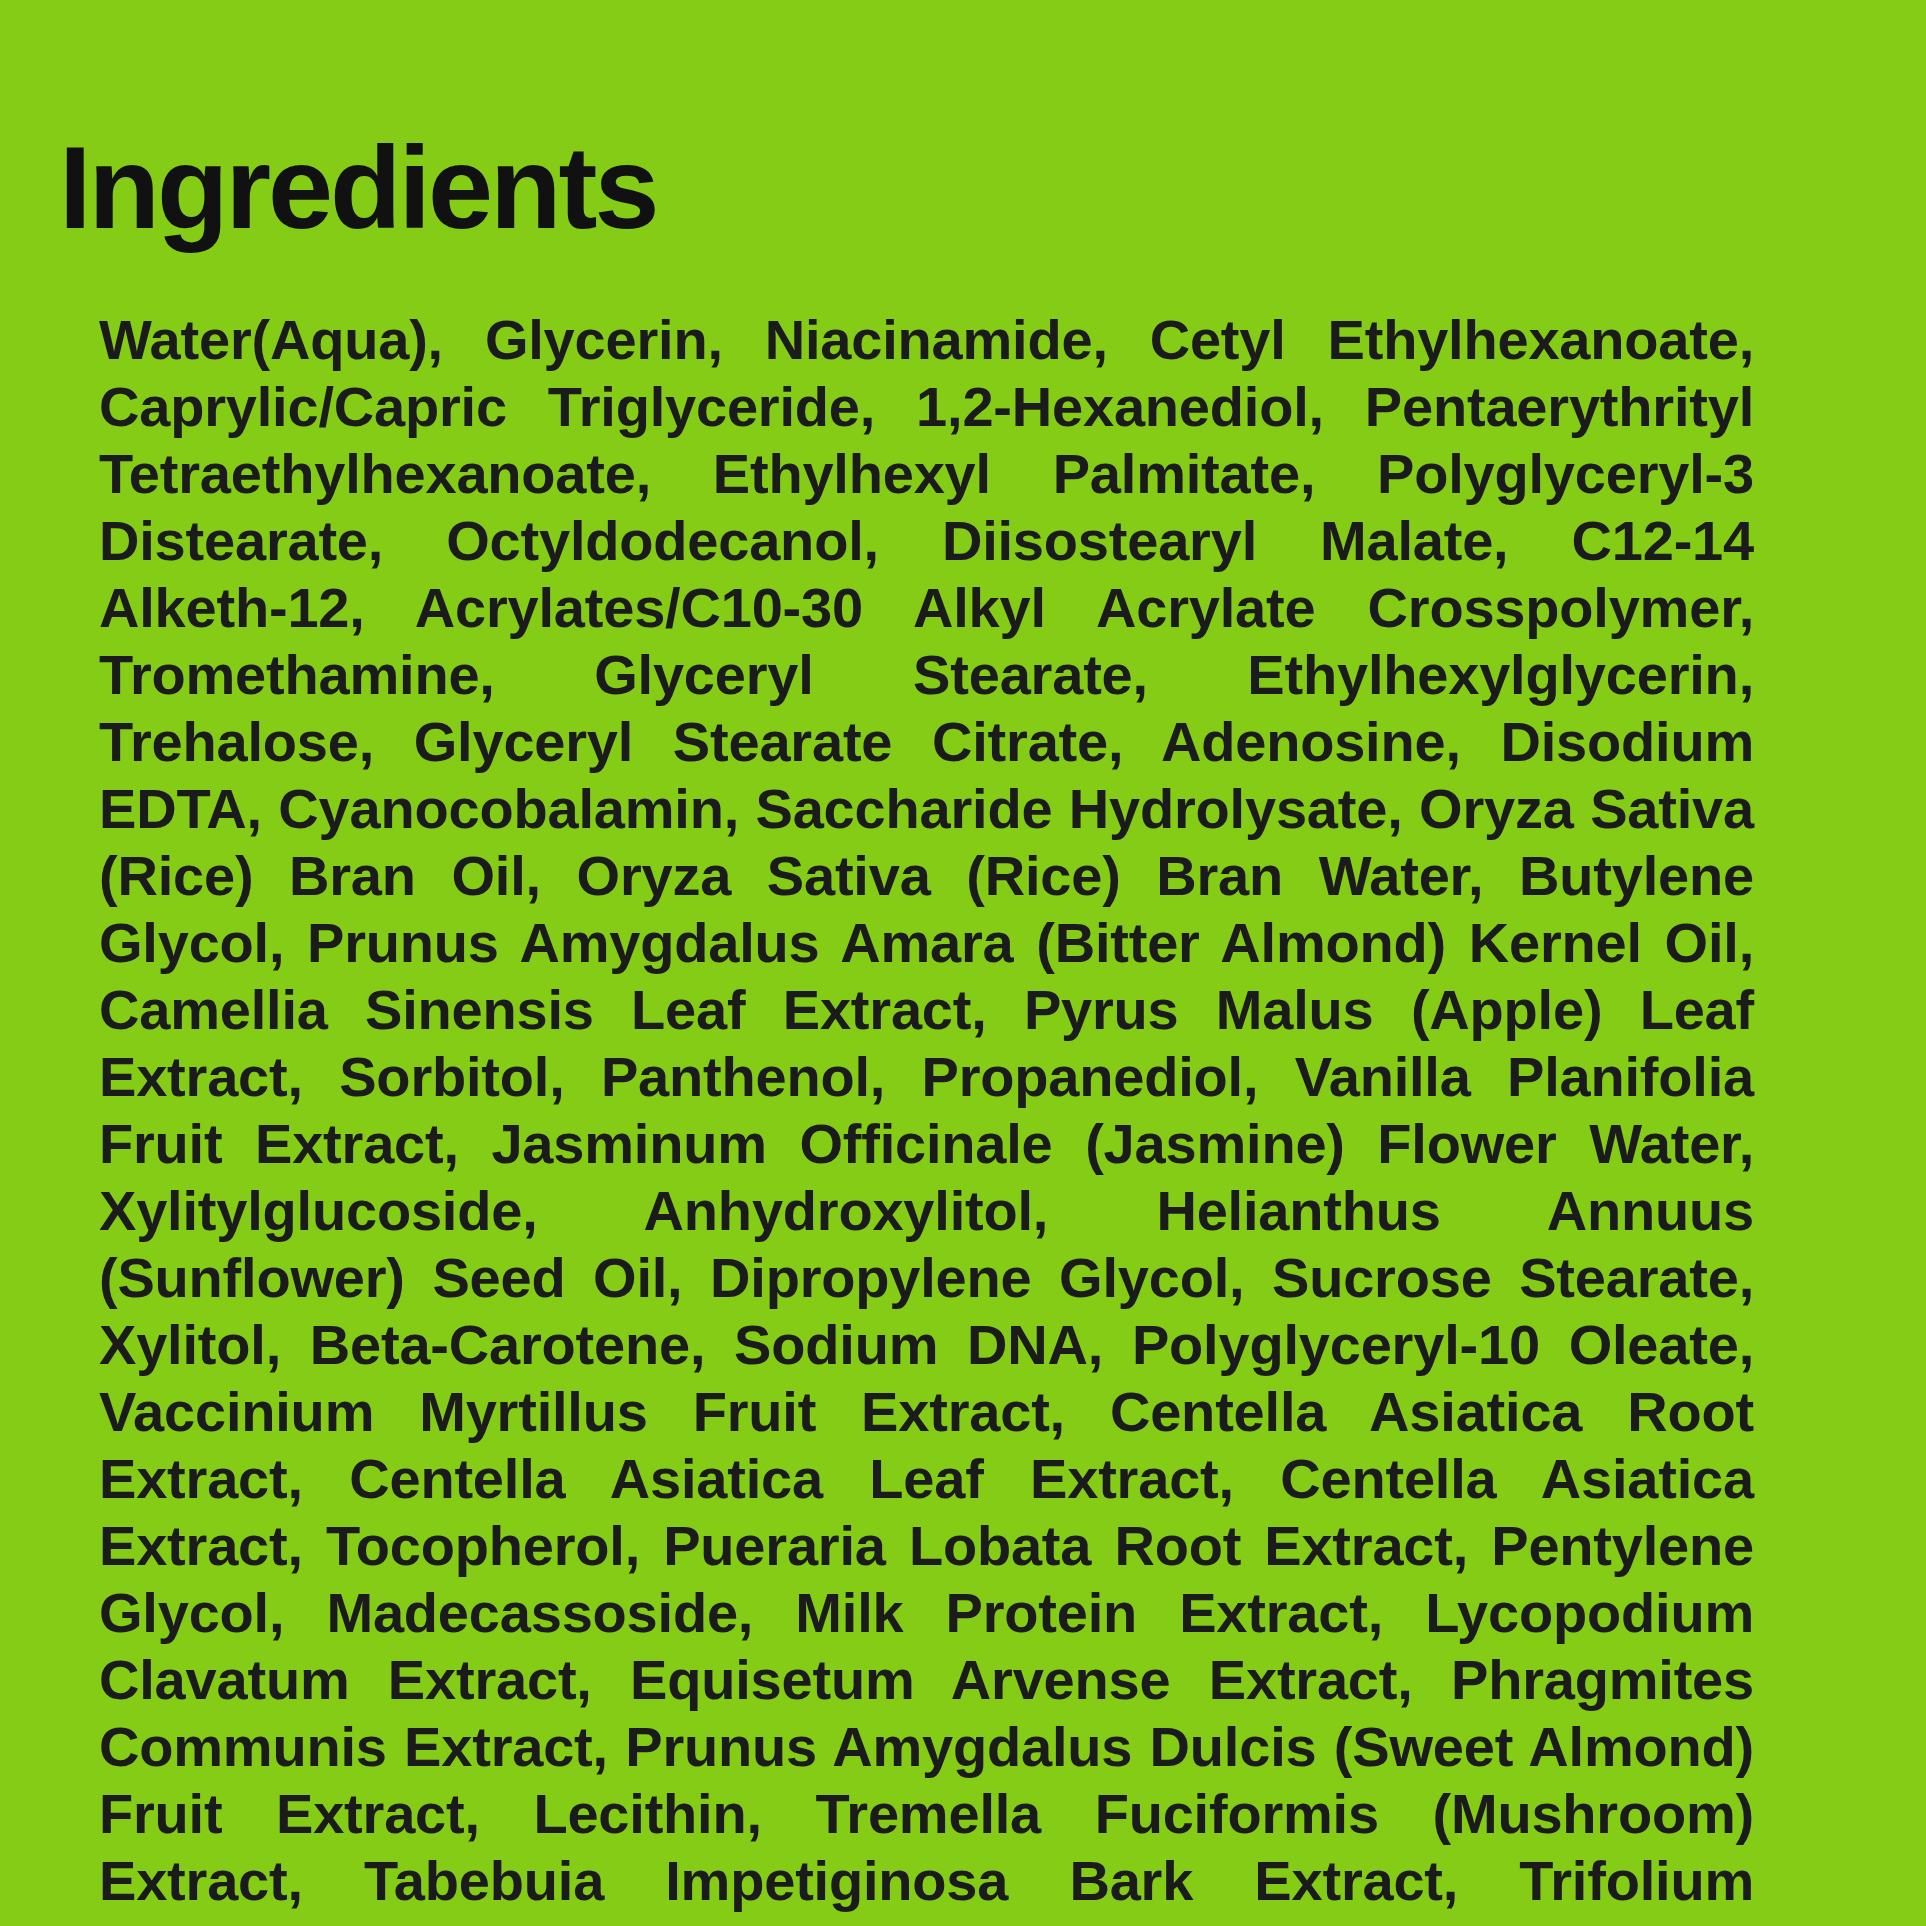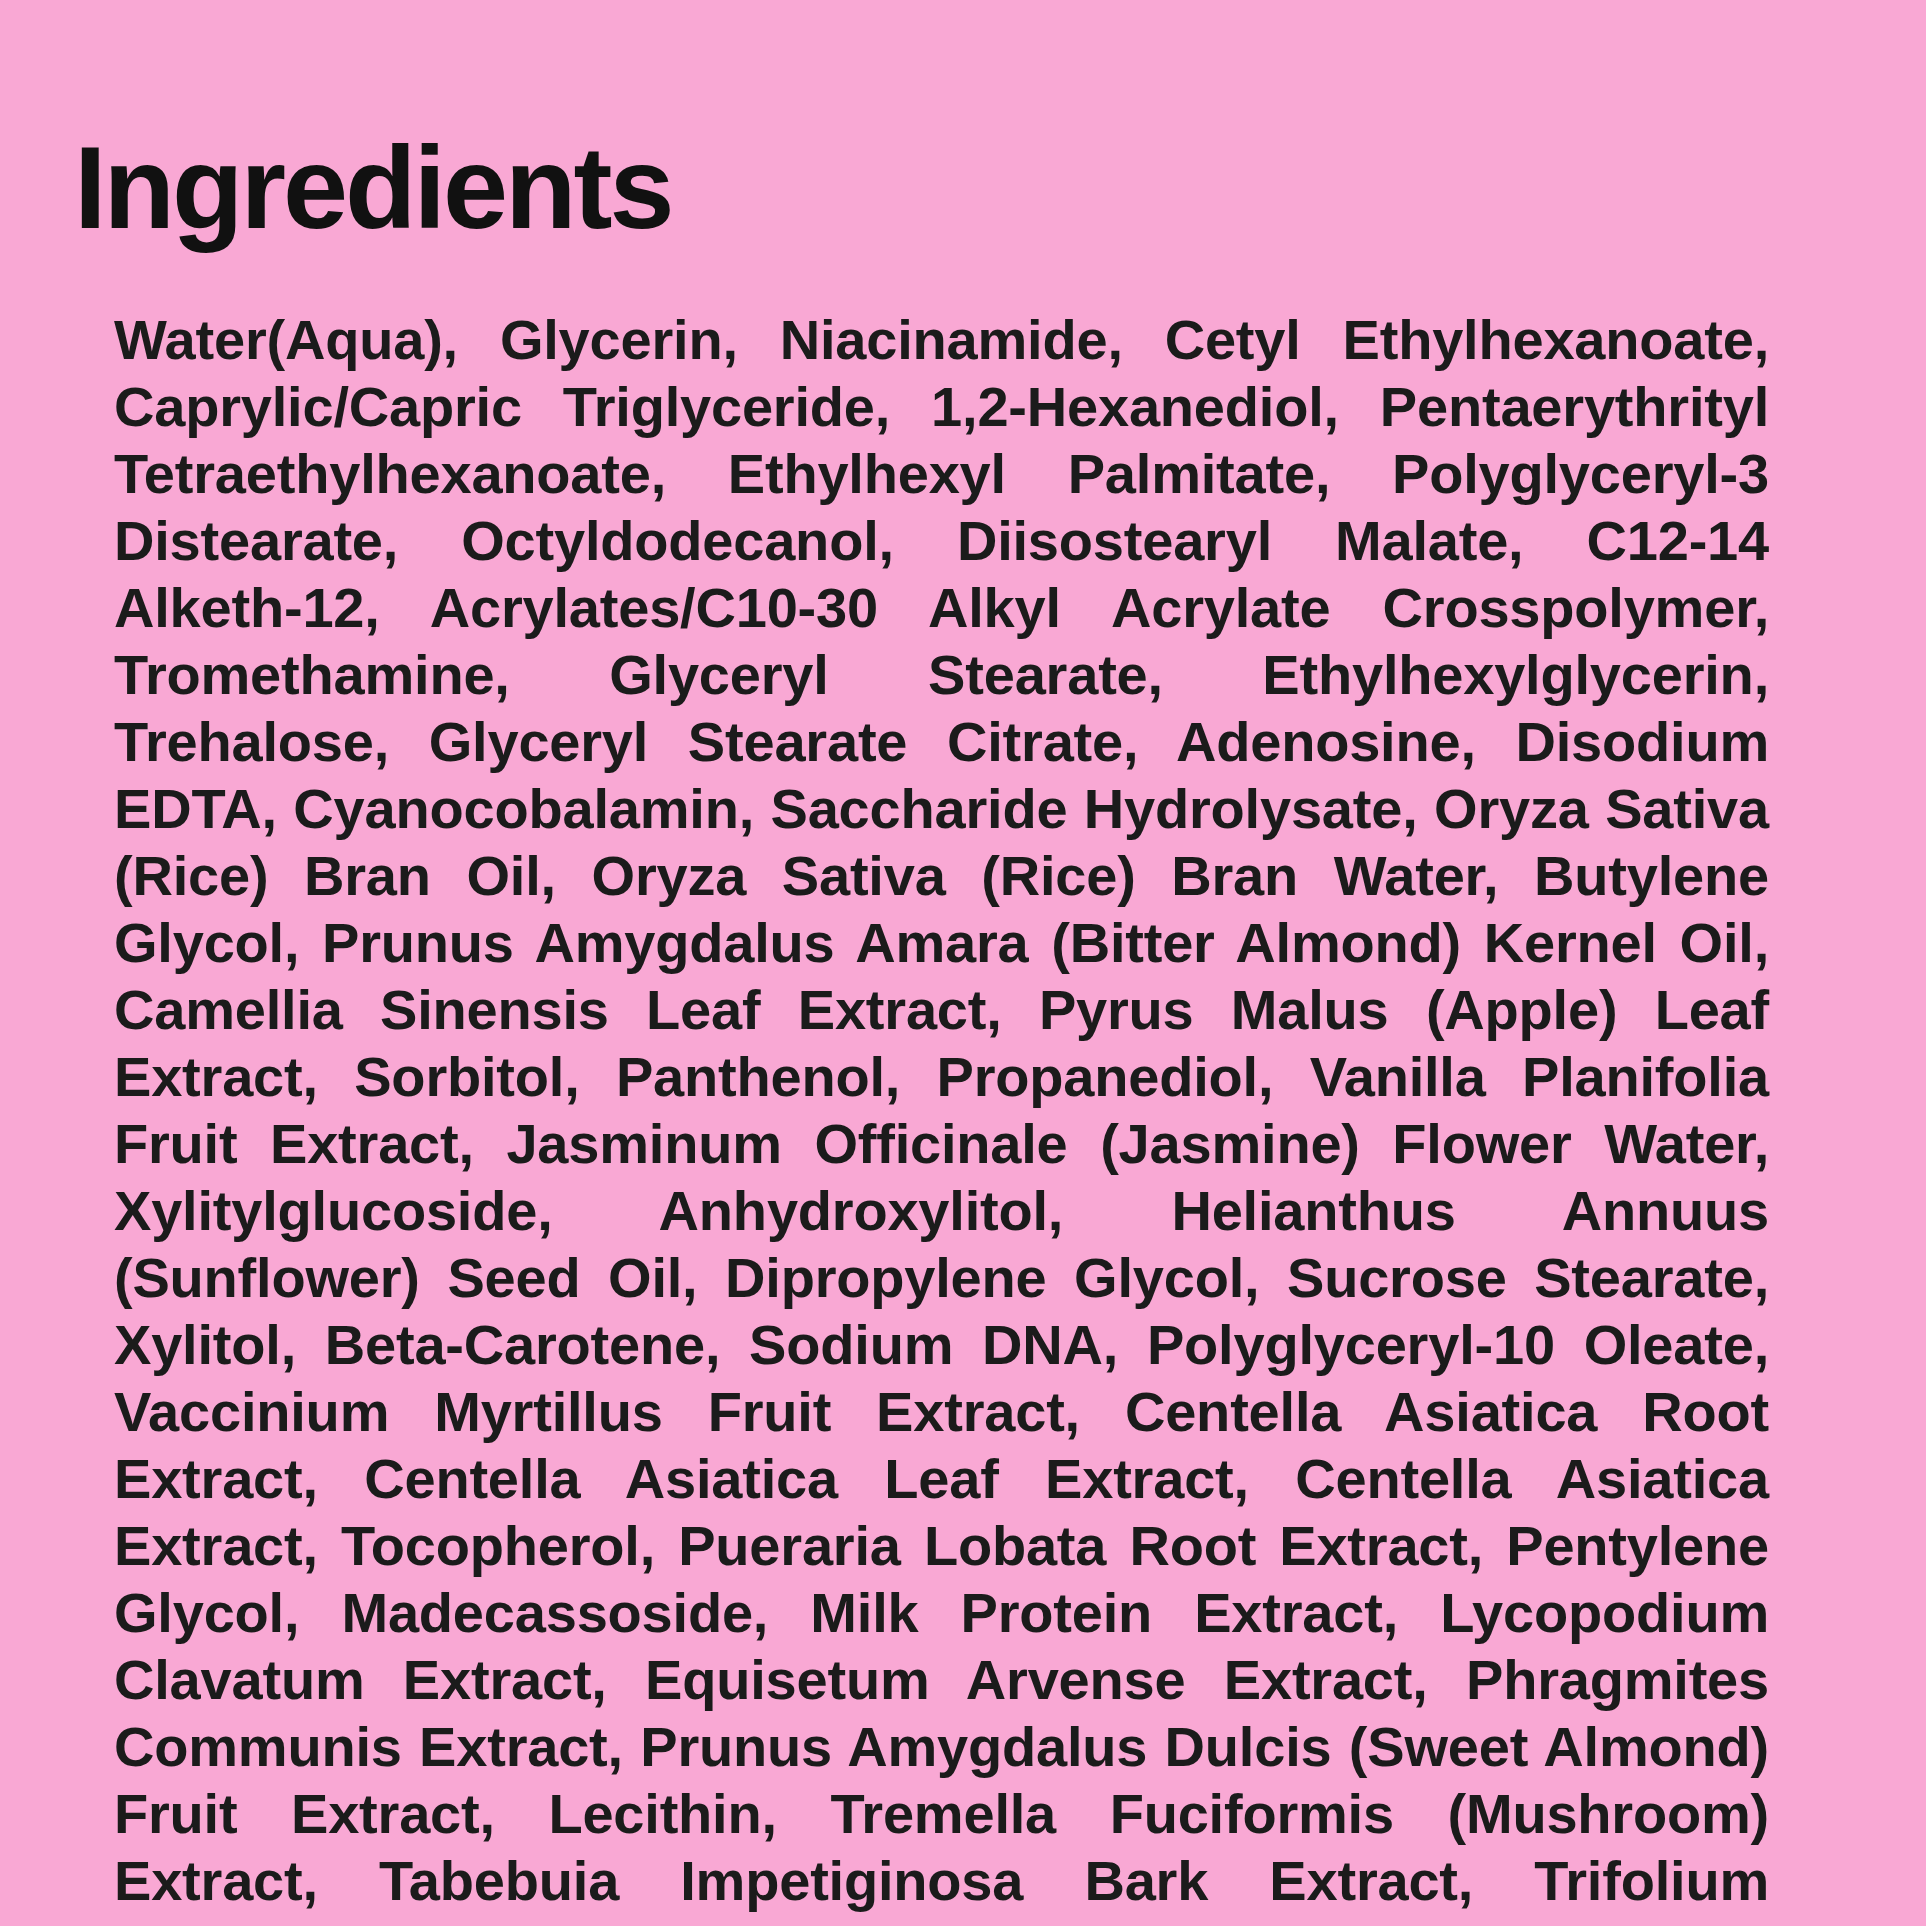--- a/index.html
+++ b/index.html
@@ -10,22 +10,22 @@
     width: 1927px;
     height: 1927px;
     background: #f2f2f2;
     font-family: "Liberation Sans", sans-serif;
     -webkit-font-smoothing: antialiased;
   }
   .page {
     box-sizing: border-box;
     width: 1927px;
     height: 1927px;
-    padding: 127px 139px 0 74px;
-    background: #f9a8d4;
+    padding: 127px 139px 0 59px;
+    background: #84cc16;
   }
   .title {
     font-size: 117px;
     line-height: 1.05;
     font-weight: 700;
     letter-spacing: -3px;
     color: #111111;
     margin: 0 0 53px 0;
   }
   .ingredients-body {

